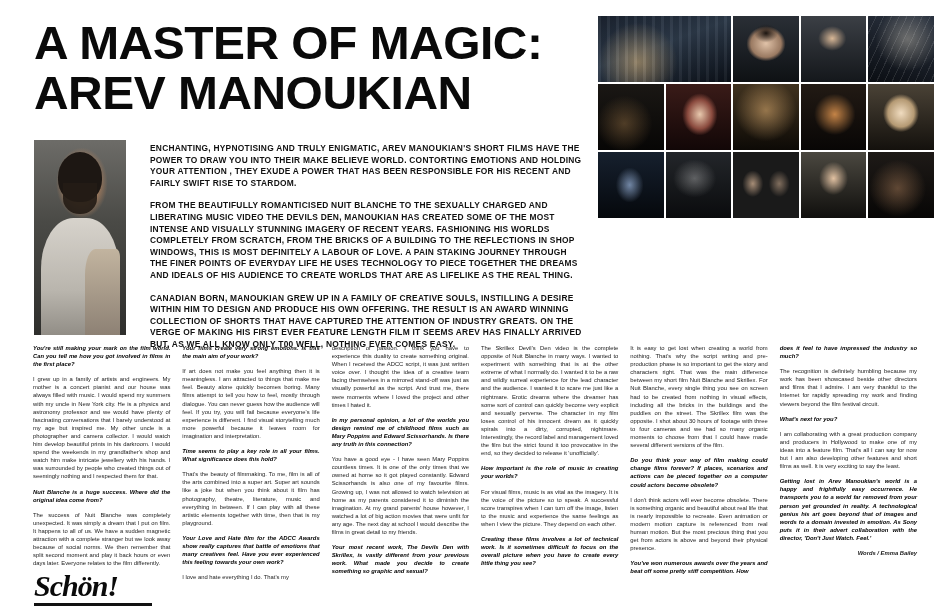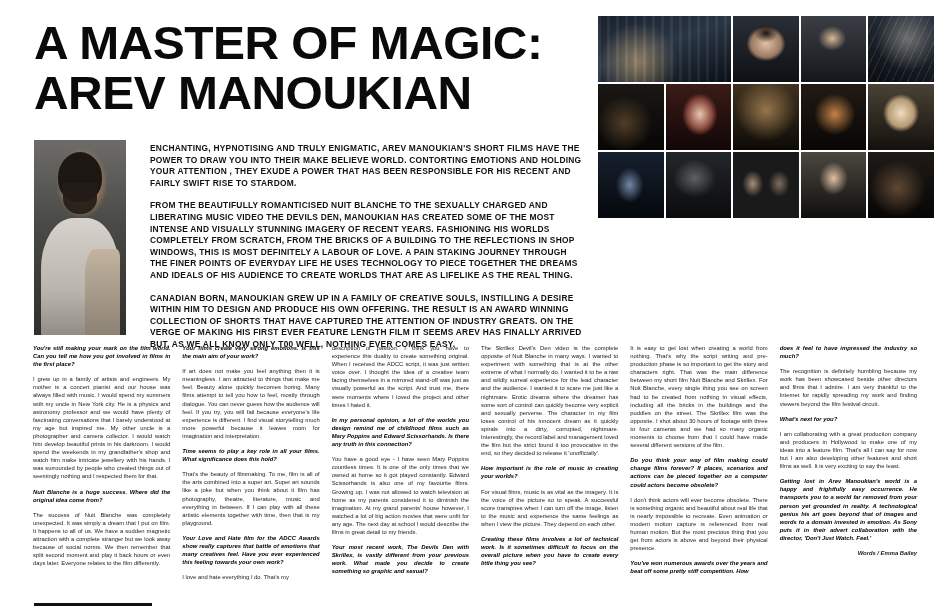--- a/index.html
+++ b/index.html
@@ -331,16 +331,17 @@
       <p>The recognition is definitely humbling because my work has been showcased beside other directors and films that I admire. I am very thankful to the Internet for rapidly spreading my work and finding viewers beyond the film festival circuit.</p>
       <p class="q">What's next for you?</p>
       <p>I am collaborating with a great production company and producers in Hollywood to make one of my ideas into a feature film. That's all I can say for now but I am also developing other features and short films as well. It is very exciting to say the least.</p>
       <p class="q">Getting lost in Arev Manoukian's world is a happy and frightfully easy occurrence. He transports you to a world far removed from your person yet grounded in reality. A technological genius his art goes beyond that of images and words to a domain invested in emotion. As Sony puts it in their advert collaboration with the director, 'Don't Just Watch. Feel.'</p>
       <p class="credit">Words / Emma Bailey</p>
     </div>
 
   </div>
 
   <div class="logo">
+    <div class="word">Schön!</div>
     <div class="bar"></div>
   </div>
 
 </div>
 
 </body></html>

